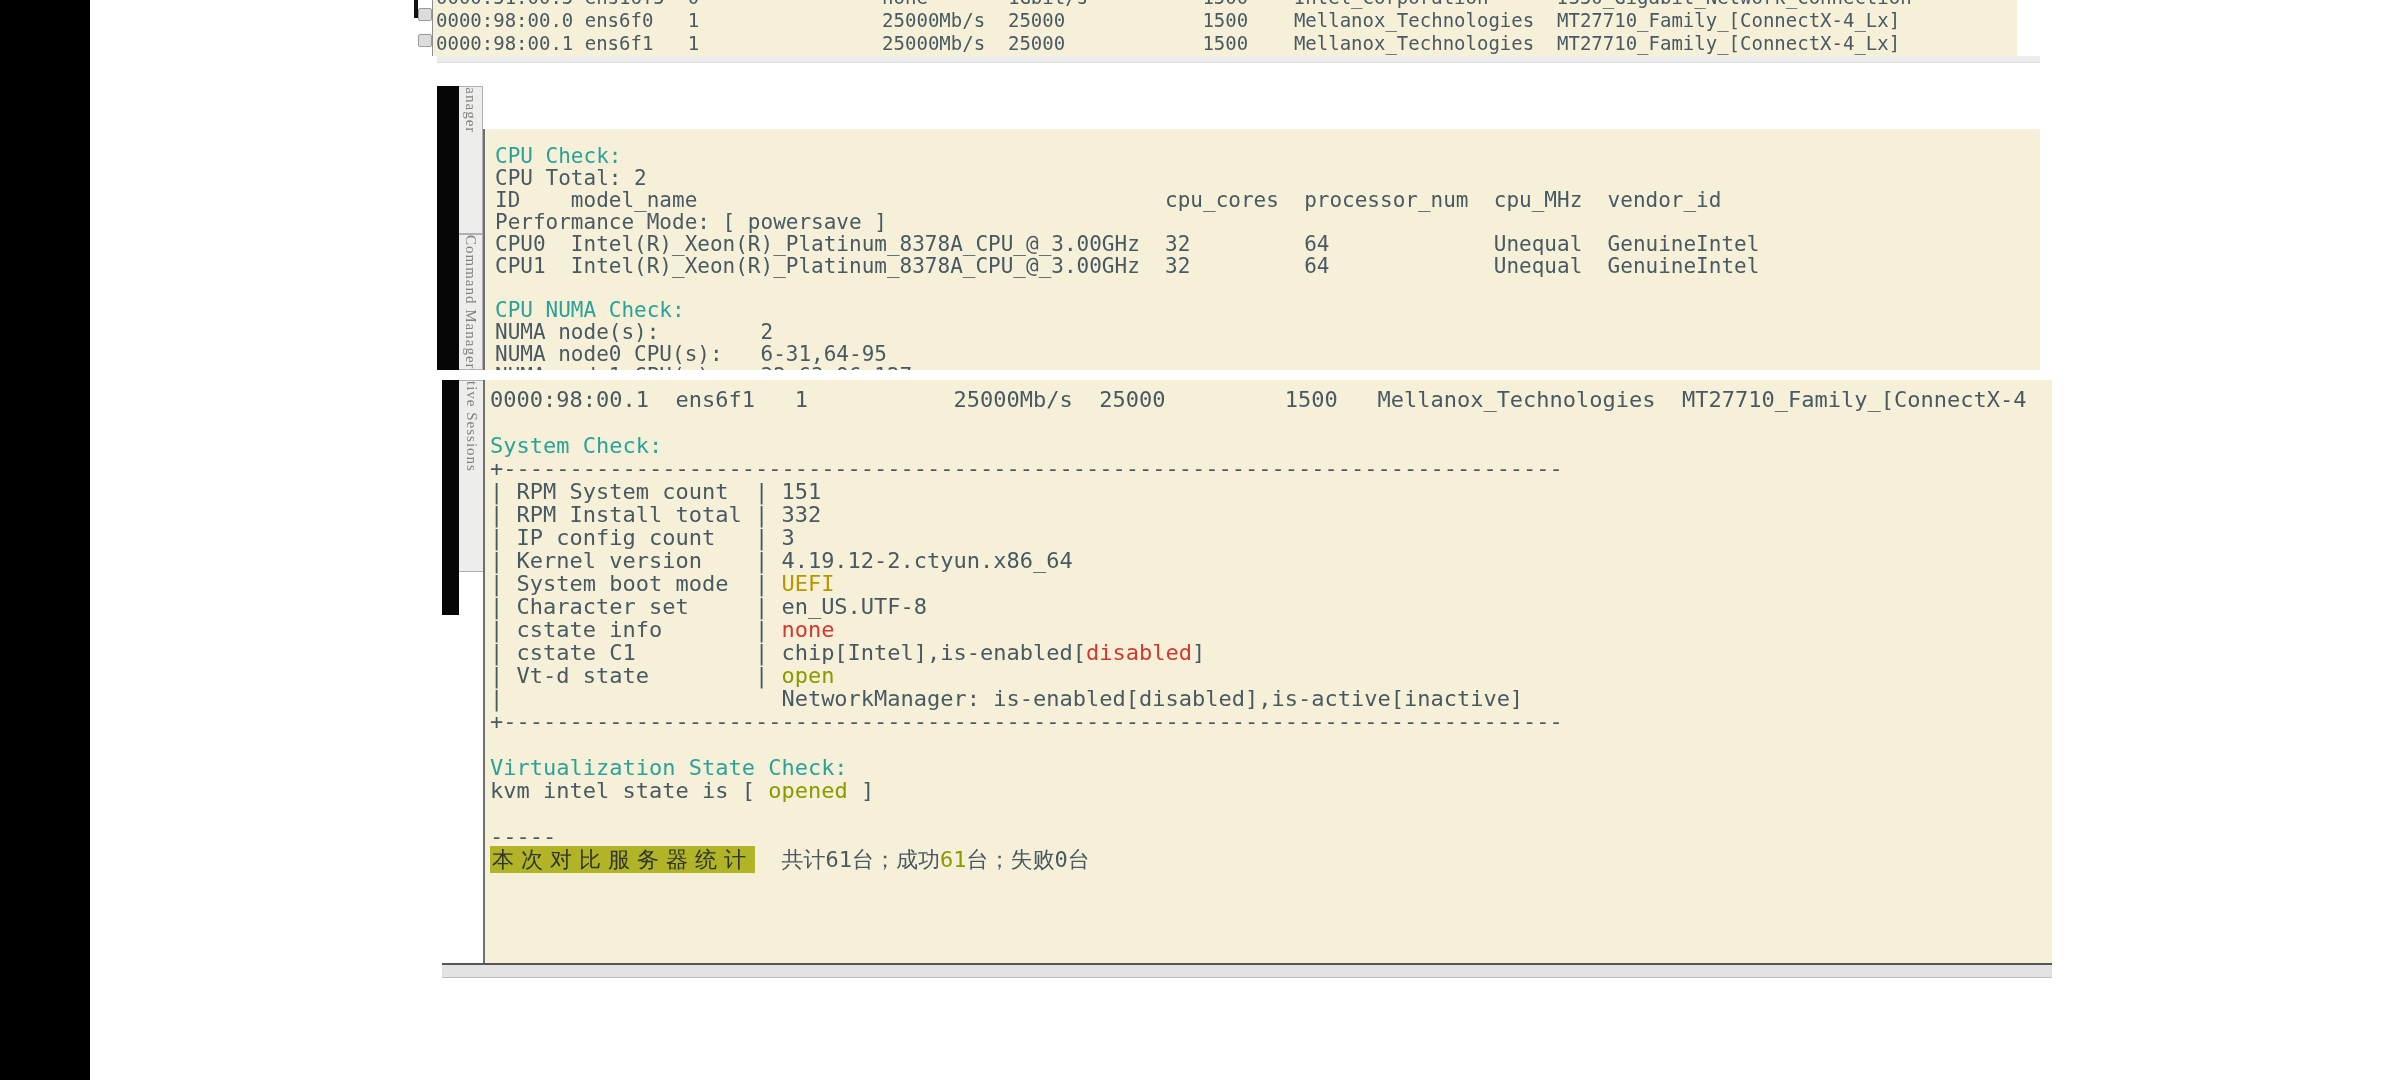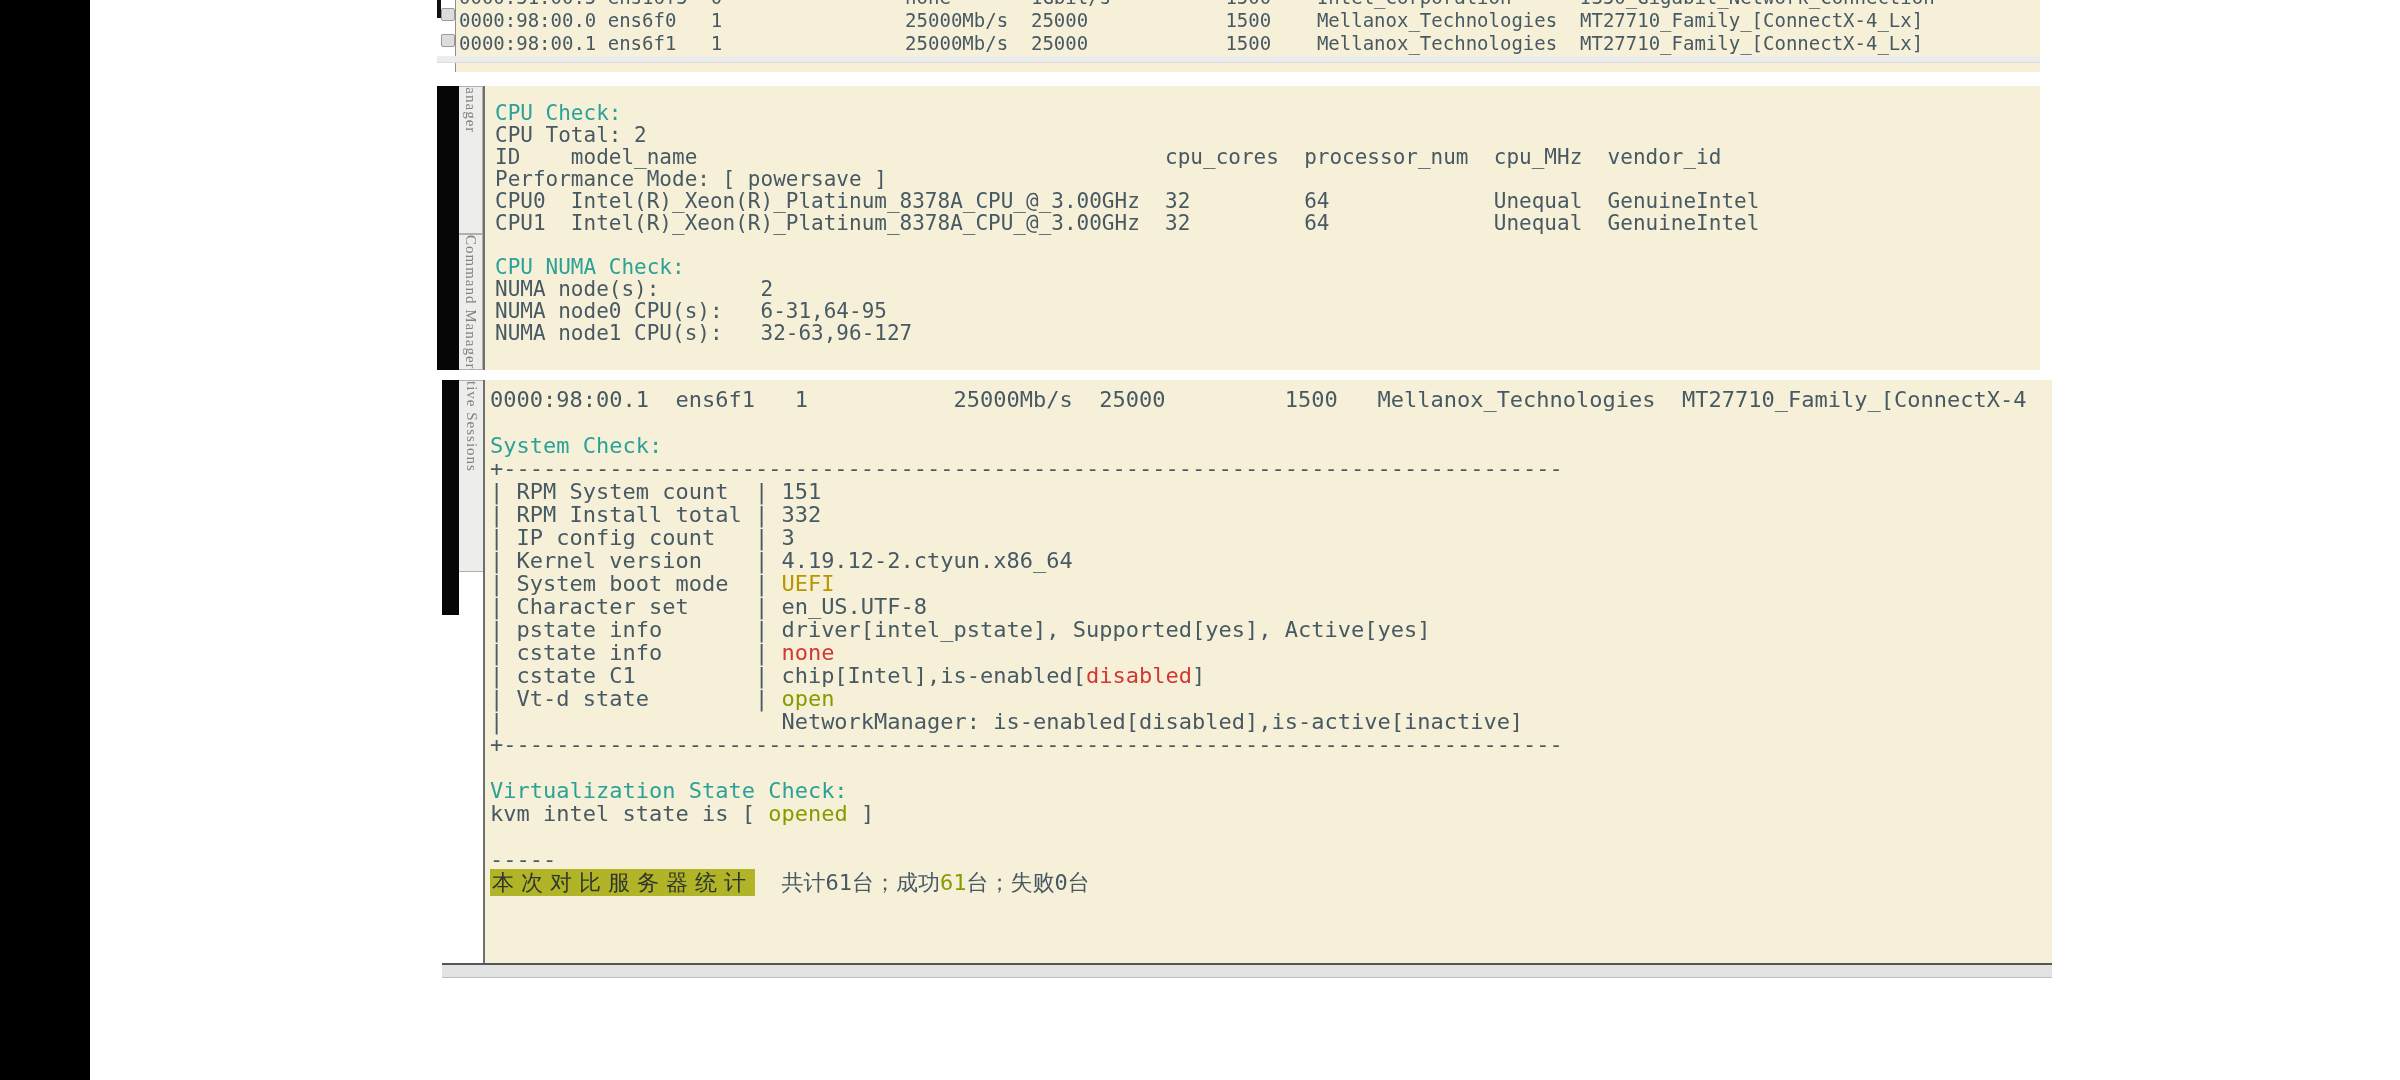--- a/index.html
+++ b/index.html
@@ -13,42 +13,42 @@
   .term-line{white-space:pre;}
   .seg{white-space:pre;}
   .seg-default{color:var(--text);}
   .seg-teal{color:var(--teal);}
   .seg-yellow{color:var(--yellow);}
   .seg-red{color:var(--red);}
   .seg-green{color:var(--green);}
   .seg-hl{background:var(--hlbg);color:var(--hltext);letter-spacing:7px;padding:1px 2px;}
   .seg-cursor{display:inline-block;width:13px;height:20px;background:var(--text);vertical-align:-3px;}
   
-  .top-pane{left:437px;top:0;width:1603px;height:72px;display:flex;}
+  .top-pane{left:414px;top:0;width:1603px;height:56px;display:flex;}
   .top-scrollstrip{width:18px;background:#fff;position:relative;}
   .scroll-dash{position:absolute;left:0;top:0;width:4px;height:18px;background:#111;}
   .scroll-block{position:absolute;left:4px;width:12px;height:11px;background:#dcdcdc;
                 border:1px solid #9a9a9a;border-radius:2px;}
   .sb1{top:8px;} .sb2{top:34px;}
   .top-terminal{flex:1;border-left:1px solid #8d8d8d;padding-left:3px;
                 font-size:19px;}
   .top-terminal .term-line{height:23px;line-height:23px;}
   .top-terminal .inner{margin-top:-14px;}
   .pane-shadow{left:437px;top:56px;width:1603px;height:6px;background:#ececec;border-bottom:1px solid #dddddd;}
   
   .mid-pane{left:437px;top:86px;width:1603px;height:284px;display:flex;}
   .mid-black{width:22px;background:#060606;}
   .tabbar{width:24px;display:flex;flex-direction:column;background:#ededeb;}
   .vtab{background:#ededeb;border:1px solid #b0b0b0;border-left:none;overflow:hidden;
         display:flex;justify-content:center;}
   .vtab-text{writing-mode:vertical-rl;font-family:"Liberation Serif", serif;
              font-size:15px;color:#828282;letter-spacing:1px;white-space:nowrap;}
   .tab1{height:146px;} .tab1 .vtab-text{margin-top:-14px;}
   .tab2{flex:1;}
-  .mid-terminal{flex:1;border-left:2px solid #6f6f6f;padding:16px 0 12px 10px;font-size:21px;}
+  .mid-terminal{flex:1;border-left:2px solid #6f6f6f;padding:16px 0 12px 10px;font-size:21px;margin-top:43px;}
   .mid-terminal .term-line{height:22px;line-height:22px;}
   
   .bot-black{left:442px;top:380px;width:17px;height:235px;background:#060606;}
   .bot-tab{left:459px;top:380px;width:24px;height:190px;background:#ededeb;
            border:1px solid #b0b0b0;border-left:none;overflow:hidden;display:flex;justify-content:center;}
   .bot-terminal{left:483px;top:380px;width:1569px;height:583px;border-left:2px solid #6f6f6f;
                 padding:8px 0 0 5px;font-size:22px;box-sizing:border-box;}
   .bot-terminal .term-line{height:23px;line-height:23px;}
   .hscrollbar{left:442px;top:963px;width:1610px;height:12px;background:#e3e3e3;
               border-top:2px solid #555555;border-bottom:1px solid #bcbcbc;}
@@ -110,21 +110,20 @@
       <div class="term-line"><span class="seg seg-default">0000:98:00.1  ens6f1   1           25000Mb/s  25000         1500   Mellanox_Technologies  MT27710_Family_[ConnectX-4</span></div>
       <div class="term-line"><span class="seg seg-default"></span></div>
       <div class="term-line"><span class="seg seg-teal">System Check:</span></div>
       <div class="term-line"><span class="seg seg-default">+--------------------------------------------------------------------------------</span></div>
       <div class="term-line"><span class="seg seg-default">| RPM System count  | 151</span></div>
       <div class="term-line"><span class="seg seg-default">| RPM Install total | 332</span></div>
       <div class="term-line"><span class="seg seg-default">| IP config count   | 3</span></div>
       <div class="term-line"><span class="seg seg-default">| Kernel version    | 4.19.12-2.ctyun.x86_64</span></div>
       <div class="term-line"><span class="seg seg-default">| System boot mode  | </span><span class="seg seg-yellow">UEFI</span></div>
       <div class="term-line"><span class="seg seg-default">| Character set     | en_US.UTF-8</span></div>
-      <div class="term-line"><span class="seg seg-default">| pstate info       | driver[intel_pstate], Supported[yes], Active[yes]</span></div>
       <div class="term-line"><span class="seg seg-default">| cstate info       | </span><span class="seg seg-red">none</span></div>
       <div class="term-line"><span class="seg seg-default">| cstate C1         | chip[Intel],is-enabled[</span><span class="seg seg-red">disabled</span><span class="seg seg-default">]</span></div>
       <div class="term-line"><span class="seg seg-default">| Vt-d state        | </span><span class="seg seg-green">open</span></div>
       <div class="term-line"><span class="seg seg-default">|                     NetworkManager: is-enabled[disabled],is-active[inactive]</span></div>
       <div class="term-line"><span class="seg seg-default">+--------------------------------------------------------------------------------</span></div>
       <div class="term-line"><span class="seg seg-default"></span></div>
       <div class="term-line"><span class="seg seg-teal">Virtualization State Check:</span></div>
       <div class="term-line"><span class="seg seg-default">kvm intel state is [ </span><span class="seg seg-green">opened</span><span class="seg seg-default"> ]</span></div>
       <div class="term-line"><span class="seg seg-default"></span></div>
       <div class="term-line"><span class="seg seg-default">-----</span></div>

